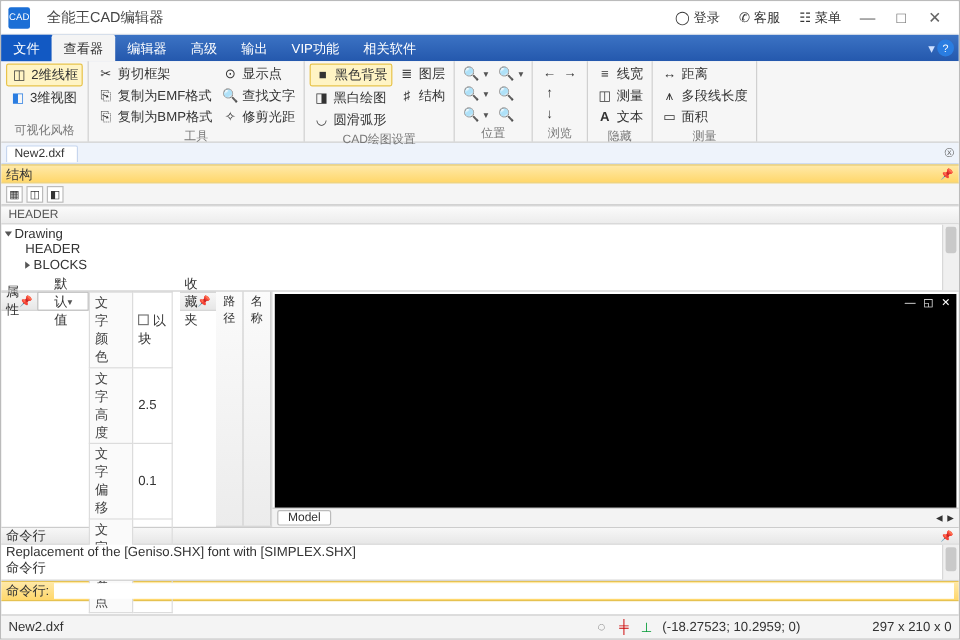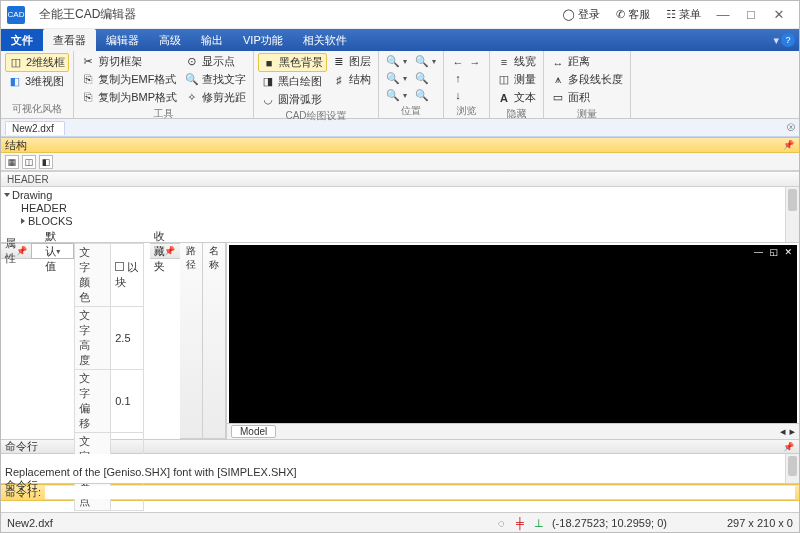--- a/index.html
+++ b/index.html
@@ -3,21 +3,21 @@
 <meta charset="utf-8">
 <style>
 *{box-sizing:border-box;margin:0;padding:0;font-family:"Microsoft YaHei","Segoe UI",Arial,sans-serif;font-size:11px;color:#333}
 body{width:800px;height:533px;background:#fff;border:1px solid #bbb;overflow:hidden;position:relative}
 .titlebar{height:28px;display:flex;align-items:center;padding:0 6px;background:#fff;border-bottom:1px solid #eee}
 .app-ico{width:18px;height:18px;background:#1b6fd6;border-radius:2px;display:flex;align-items:center;justify-content:center;color:#fff;font-size:8px;margin-right:14px}
 .title{flex:1;color:#444;font-size:12px}
 .tbtn{display:flex;align-items:center;gap:3px;padding:2px 8px;color:#555;cursor:pointer}
 .tabs{height:22px;display:flex;align-items:stretch;background:linear-gradient(#3c73c4,#2458ad);padding-left:0}
 .tab{padding:3px 10px;color:#fff;font-size:11px;display:flex;align-items:center;cursor:pointer}
-.tab.file{background:#1259c3;color:#fff;font-weight:700}
+.tab.file{background:#1259c3;color:#fff;font-weight:400}
 .tab.active{background:#f4f4f4;color:#333;border-radius:2px 2px 0 0}
 .tabs-right{margin-left:auto;display:flex;align-items:center;gap:2px;padding-right:4px}
 .help-ico{width:14px;height:14px;border-radius:50%;background:#2a7de1;color:#fff;display:flex;align-items:center;justify-content:center;font-size:9px}
 .ribbon{height:68px;background:#f6f6f6;border-bottom:1px solid #c9c9c9;display:flex;align-items:stretch}
 .rgroup{border-right:1px solid #d0d0d0;display:flex;flex-direction:column;padding:2px 4px 0 4px}
 .rgroup .items{flex:1;display:flex;gap:2px}
 .rgroup .glabel{text-align:center;color:#777;font-size:10px;padding:1px 0 2px}
 .col{display:flex;flex-direction:column;gap:1px}
 .ritem{display:flex;align-items:center;gap:3px;padding:1px 3px;white-space:nowrap;cursor:pointer;color:#333}
 .ritem.hl{background:#fff4c4;border:1px solid #e8c34a;border-radius:2px}
@@ -44,21 +44,21 @@
 .prop-table td{border:1px solid #dcdcdc;padding:1px 4px}
 .prop-table td:first-child{width:50%;text-align:right;color:#444;padding-right:20px;background:#fafafa}
 .fav-cols{display:flex;border-bottom:1px solid #d0d0d0;background:linear-gradient(#fbfbfb,#ececec)}
 .fav-cols div{flex:1;padding:1px 6px;font-size:10px;border-right:1px solid #d0d0d0}
 .canvas-area{flex:1;display:flex;flex-direction:column}
 .canvas{flex:1;background:#000;position:relative;margin:2px 2px 0 2px}
 .win-icons{position:absolute;top:2px;right:3px;color:#fff;font-size:9px;letter-spacing:2px}
 .model-bar{height:16px;display:flex;align-items:center;background:#f3f3f3;border-top:1px solid #ccc;padding:0 4px;gap:4px}
 .model-tab{background:#fff;border:1px solid #bbb;padding:0 8px;font-size:10px;border-radius:2px}
 .cmd-title{height:15px;background:linear-gradient(#f7f7f7,#e7e7e7);border-top:1px solid #ccc;border-bottom:1px solid #ccc;display:flex;align-items:center;justify-content:space-between;padding:0 4px;font-size:10px}
-.cmd-body{height:30px;padding:12px 4px;font-size:10px;color:#333;background:#fff;border-bottom:1px solid #ccc;position:relative}
+.cmd-body{height:30px;padding:0 4px;font-size:10px;color:#333;background:#fff;border-bottom:1px solid #ccc;position:relative}
 .cmd-input-row{height:17px;display:flex;align-items:center;background:linear-gradient(#ffe9a8,#ffd76b);border-top:1px solid #e6c251;border-bottom:1px solid #e6c251;padding:0 4px}
 .cmd-input-row input{flex:1;border:none;background:#fff;height:13px;margin-left:4px;font-size:10px;padding:0 3px}
 .statusbar{position:absolute;left:0;right:0;bottom:0;height:20px;background:#f4f4f4;border-top:1px solid #ccc;display:flex;align-items:center;padding:0 6px;font-size:10px;color:#444}
 .statusbar .sec{display:flex;align-items:center;gap:6px}
 .statusbar .sep{flex:1}
 .sico{width:12px;height:12px;display:inline-block}
 .chevd{font-size:8px;color:#555}
 .close-x{width:28px;text-align:center;color:#666;font-size:13px;cursor:pointer}
 .sqbox{width:9px;height:9px;border:1px solid #777;display:inline-block;margin-right:3px}
 </style>

